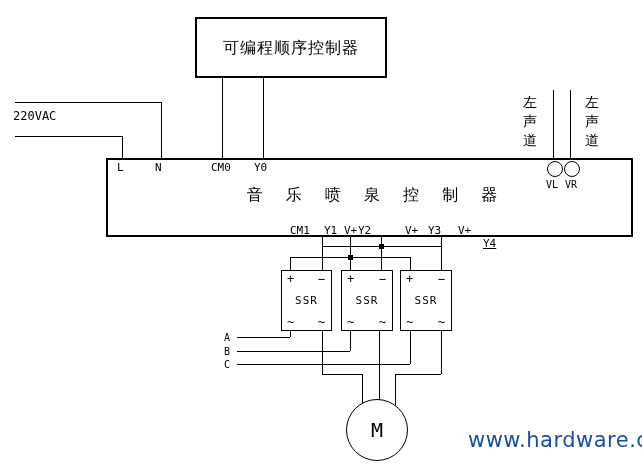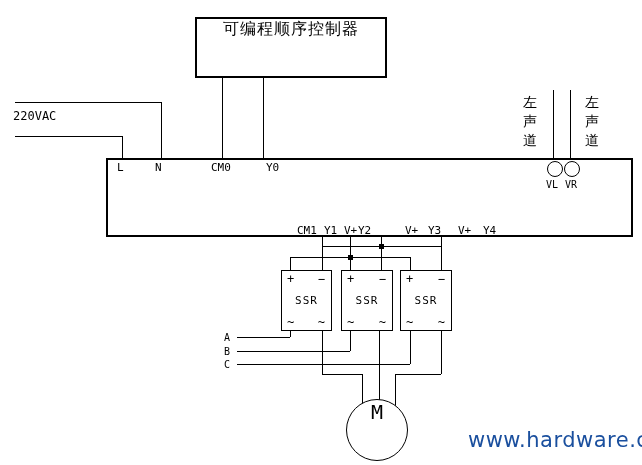--- a/index.html
+++ b/index.html
@@ -6,21 +6,21 @@
   #canvas{position:relative;width:642px;height:465px;background:#ffffff;overflow:hidden;
           font-family:"DejaVu Sans","Liberation Sans",sans-serif;color:#000;}
   .box{position:absolute;box-sizing:border-box;border:2px solid #000;background:#fff;}
   .thin{border-width:1px;}
   .hw{position:absolute;height:1px;background:#000;}
   .vw{position:absolute;width:1px;background:#000;}
   .dot{position:absolute;width:5px;height:5px;background:#000;}
   .lbl{position:absolute;font-family:"DejaVu Sans Mono","Liberation Mono",monospace;
        font-size:11px;line-height:11px;white-space:nowrap;}
   .big{font-size:16px;line-height:20px;letter-spacing:1px;}
-  .center-flex{display:flex;align-items:flex-start;justify-content:center;}
+  .center-flex{display:flex;align-items:center;justify-content:center;}
   .vtext{position:absolute;width:16px;font-size:14px;line-height:19px;word-break:break-all;
          text-align:center;}
   .circle{position:absolute;box-sizing:border-box;border:1px solid #000;border-radius:50%;background:#fff;}
   .audio-text{font-family:"DejaVu Sans Mono","Liberation Mono",monospace;font-size:14px;
               line-height:17px;letter-spacing:2px;text-align:center;}
   .ssr-t{position:absolute;font-family:"DejaVu Sans Mono","Liberation Mono",monospace;
          font-size:12px;line-height:12px;}
   #watermark{position:absolute;left:468px;top:428px;font-size:21px;letter-spacing:0.5px;
              text-decoration:none;font-family:"DejaVu Sans","Liberation Sans",sans-serif;}
   #main-title{position:absolute;left:106px;top:185px;width:527px;text-align:center;
@@ -42,39 +42,40 @@
   </div>
   <div class="vw" style="left:222px;top:78px;height:80px;"></div>
   <div class="vw" style="left:263px;top:78px;height:80px;"></div>
 
   <div class="vw" style="left:553px;top:90px;height:71px;"></div>
   <div class="vw" style="left:570px;top:90px;height:71px;"></div>
   <div class="vtext" style="left:522px;top:93px;">左声道</div>
   <div class="vtext" style="left:584px;top:93px;">左声道</div>
 
   <div class="box" style="left:106px;top:158px;width:527px;height:79px;"></div>
+  <div id="main-title">音 乐 喷 泉 控 制 器</div>
 
   <div class="circle" style="left:547px;top:161px;width:16px;height:16px;"></div>
   <div class="circle" style="left:564px;top:161px;width:16px;height:16px;"></div>
   <span class="lbl" style="left:546px;top:179px;font-size:10px;">VL</span>
   <span class="lbl" style="left:565px;top:179px;font-size:10px;">VR</span>
 
   <span class="lbl" style="left:117px;top:162px;">L</span>
   <span class="lbl" style="left:155px;top:162px;">N</span>
   <span class="lbl" style="left:211px;top:162px;">CM0</span>
-  <span class="lbl" style="left:266px;top:162px;">Y0</span>
+  <span class="lbl" style="left:254px;top:162px;">Y0</span>
 
-  <span class="lbl" style="left:297px;top:225px;">CM1</span>
+  <span class="lbl" style="left:290px;top:225px;">CM1</span>
   <span class="lbl" style="left:324px;top:225px;">Y1</span>
   <span class="lbl" style="left:344px;top:225px;">V+</span>
   <span class="lbl" style="left:358px;top:225px;">Y2</span>
   <span class="lbl" style="left:405px;top:225px;">V+</span>
   <span class="lbl" style="left:428px;top:225px;">Y3</span>
   <span class="lbl" style="left:458px;top:225px;">V+</span>
-  <span class="lbl" style="left:483px;top:225px;text-decoration:underline;">Y4</span>
+  <span class="lbl" style="left:483px;top:238px;text-decoration:underline;">Y4</span>
 
   <div class="vw" style="left:322px;top:237px;height:33px;"></div>
   <div class="vw" style="left:350px;top:237px;height:33px;"></div>
   <div class="vw" style="left:381px;top:237px;height:33px;"></div>
   <div class="vw" style="left:441px;top:237px;height:33px;"></div>
   <div class="hw" style="left:322px;top:246px;width:119px;"></div>
   <div class="hw" style="left:290px;top:257px;width:120px;"></div>
   <div class="vw" style="left:290px;top:257px;height:13px;"></div>
   <div class="vw" style="left:410px;top:257px;height:13px;"></div>
   <div class="dot" style="left:379px;top:244px;"></div>

